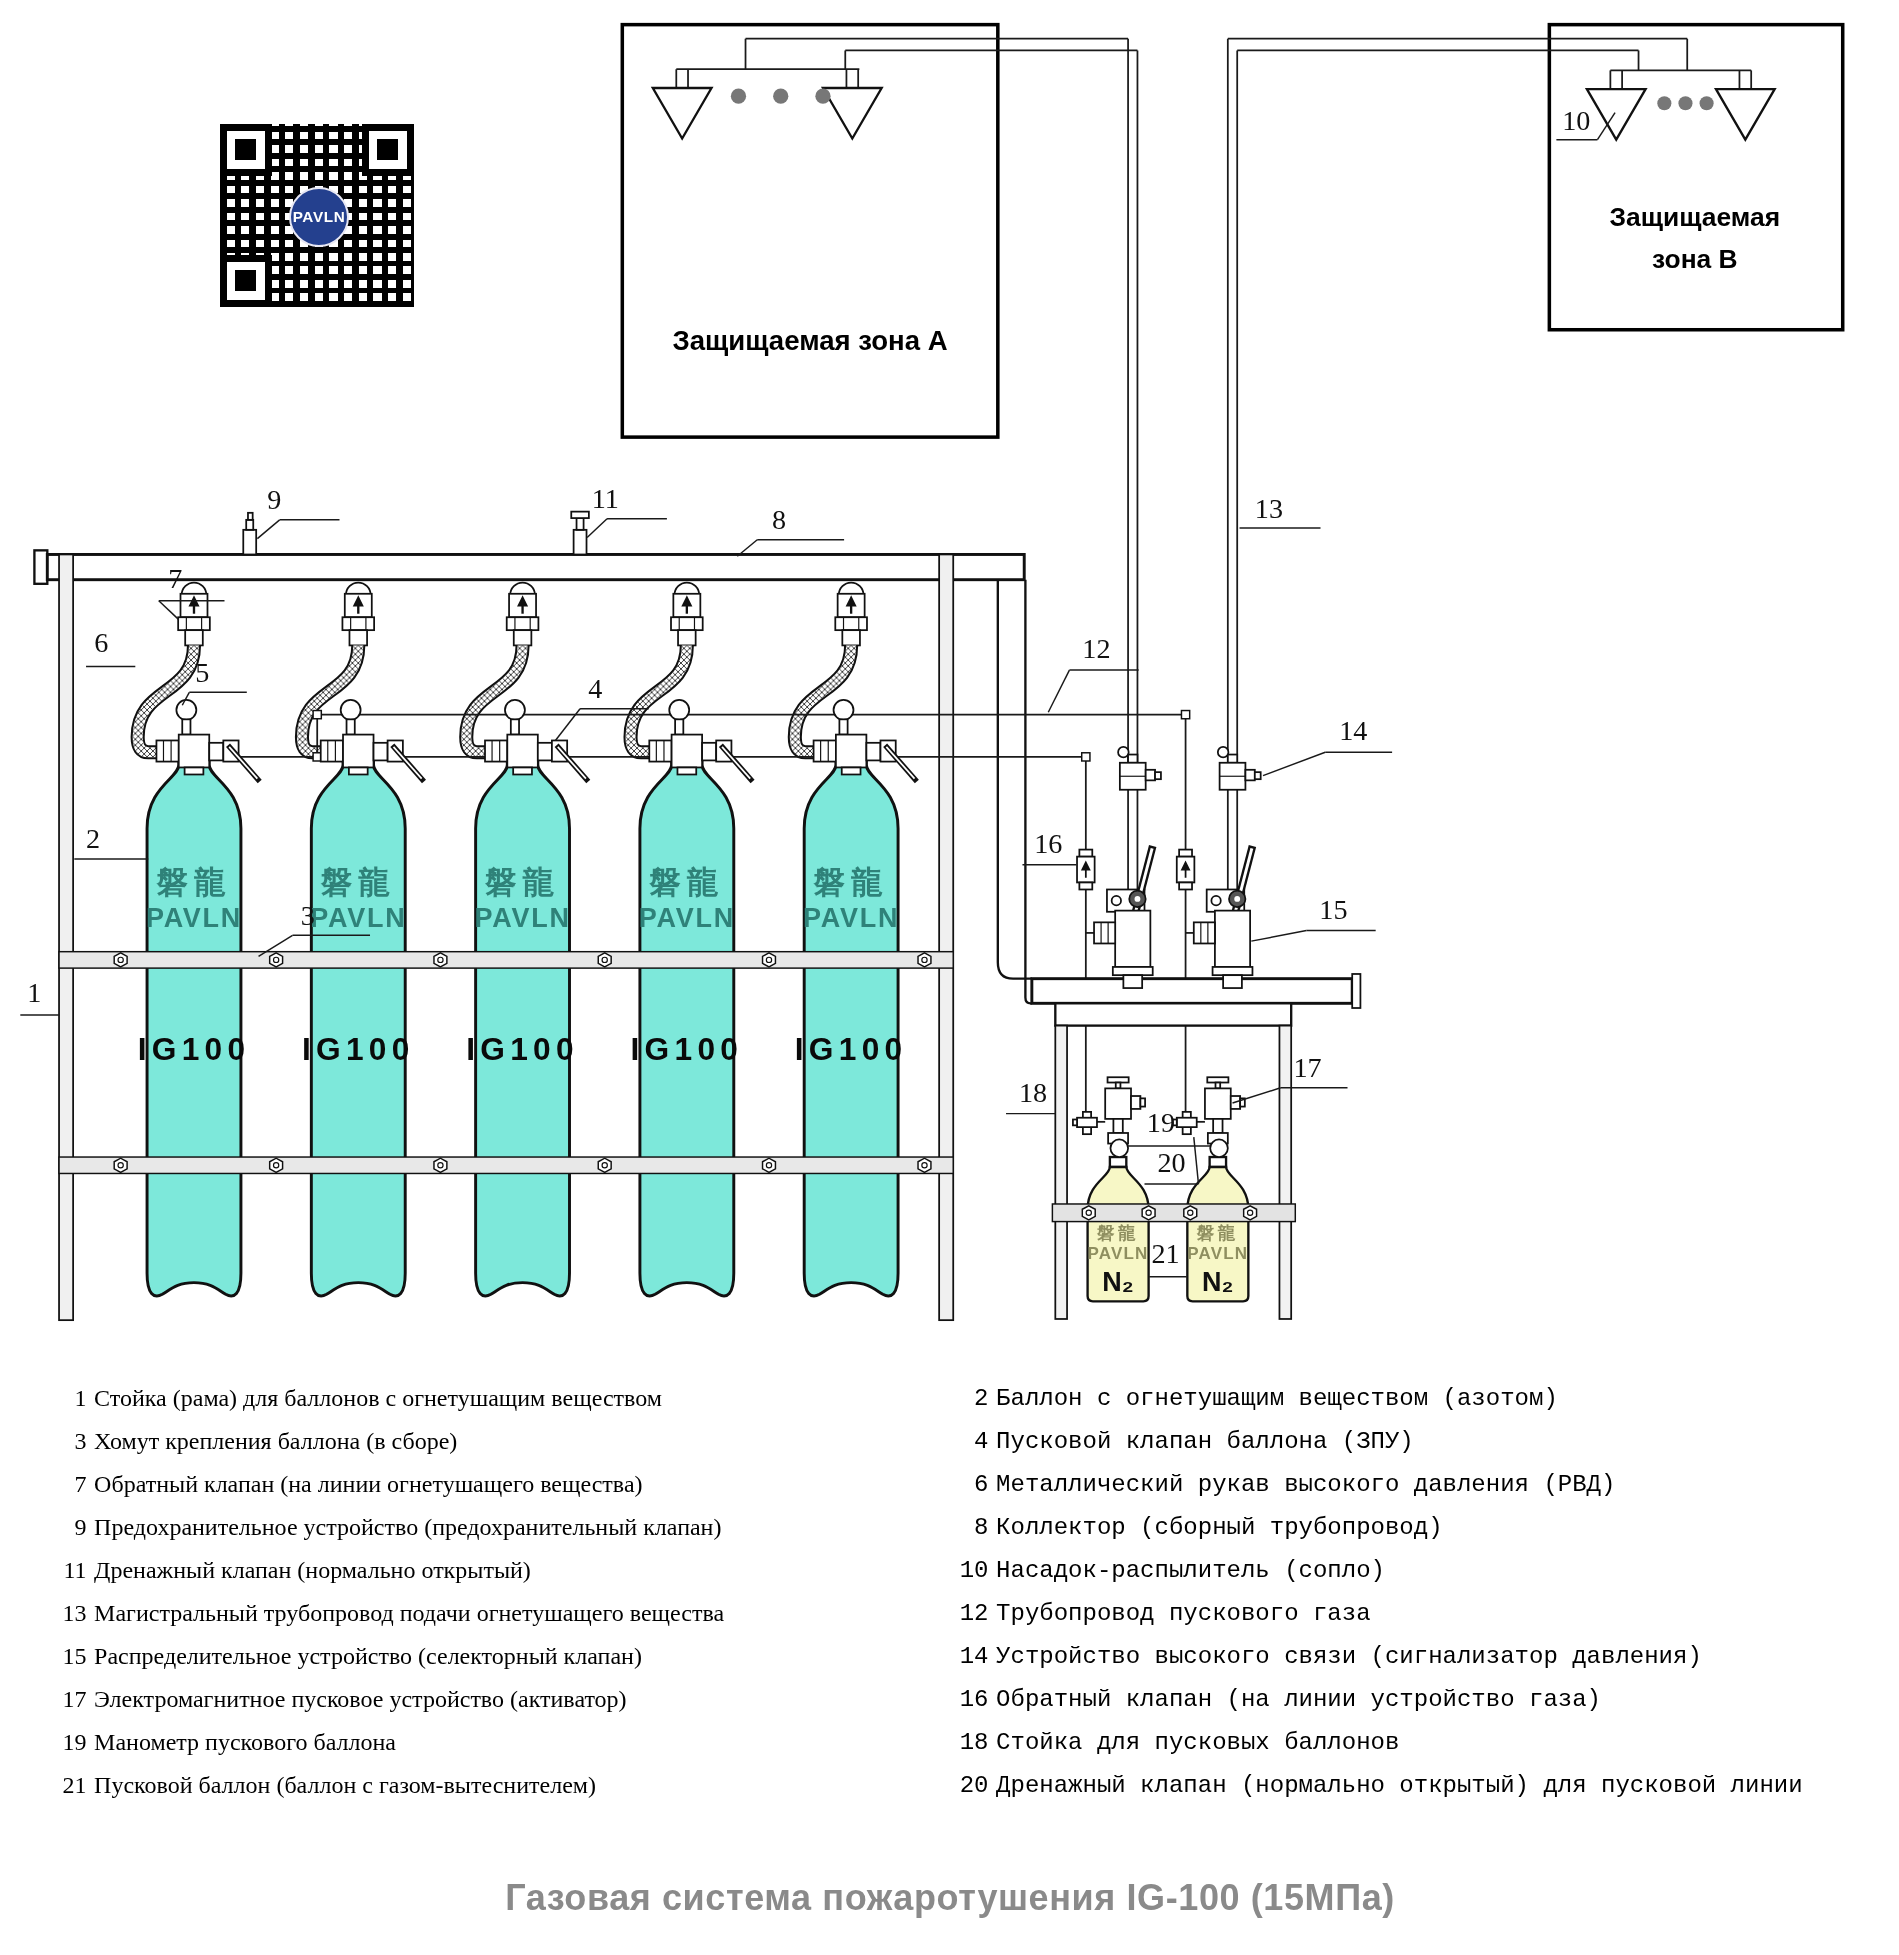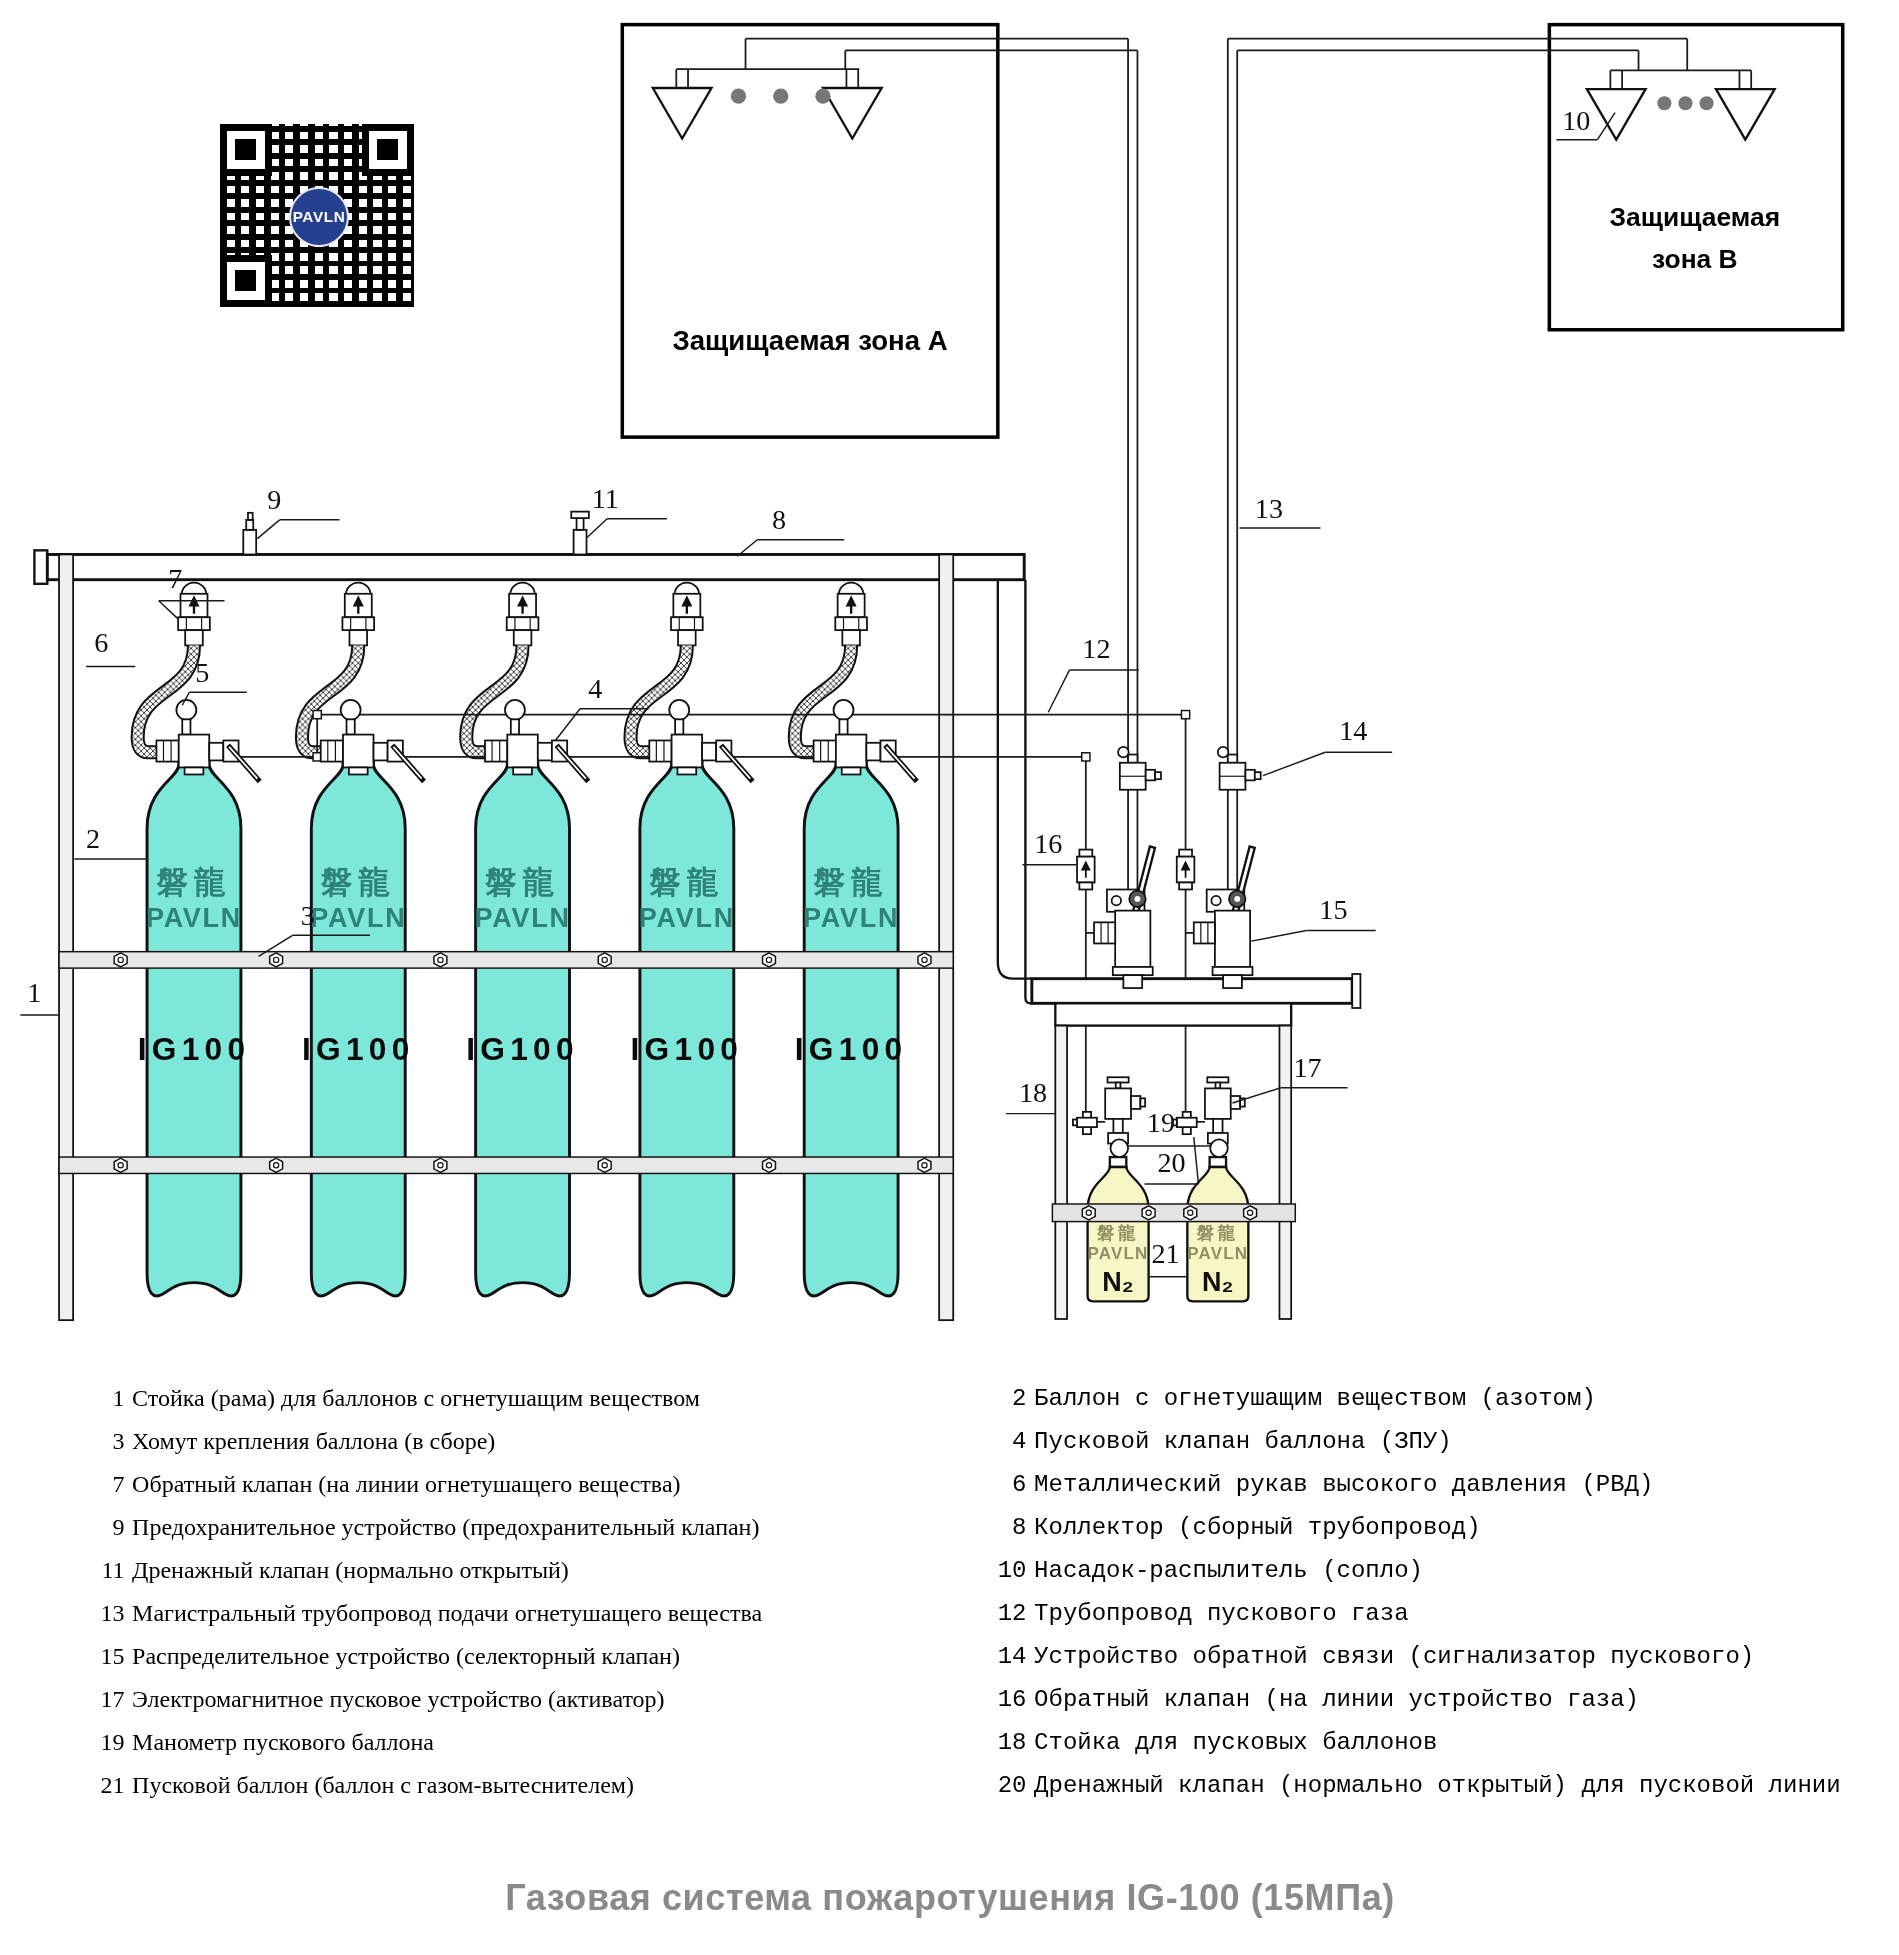--- a/index.html
+++ b/index.html
@@ -11,21 +11,21 @@
   
   #qr{position:absolute;left:220px;top:124px;width:194px;height:183px;background:
       repeating-linear-gradient(0deg,#000 0 5.9px,rgba(0,0,0,0) 5.9px 13.5px),
       repeating-linear-gradient(90deg,#000 0 6.5px,rgba(0,0,0,0) 6.5px 14.7px);}
   .finder{position:absolute;width:52px;height:52px;border:7px solid #000;background:#fff;box-sizing:border-box;}
   .finder .dot{position:absolute;left:8.2px;top:8.2px;width:21px;height:21px;background:#000;}
   #qr-logo{position:absolute;left:69px;top:63px;width:56px;height:56px;border-radius:50%;
       background:#24408e;border:2.3px solid #e8e8f4;display:flex;align-items:center;justify-content:center;
       color:#fff;font-weight:bold;font-size:15.3px;letter-spacing:0.6px;font-family:"Liberation Sans",sans-serif;}
   
-  .legend-col{position:absolute;top:1377px;font-family:"Liberation Serif",serif;font-size:24px;color:#000;margin-left:38px;}
+  .legend-col{position:absolute;top:1377px;font-family:"Liberation Serif",serif;font-size:24px;color:#000;}
   #legend-left{left:56px;width:898px;}
   #legend-right{left:958px;width:933px;font-family:Liberation Mono, monospace;}
   .legend-row{height:43px;line-height:43px;white-space:nowrap;}
   .legend-row .num{display:inline-block;width:30.5px;text-align:right;margin-right:7.6px;}
   #title{position:absolute;left:0;top:1877px;width:100%;text-align:center;
       font-size:36px;font-weight:bold;color:#8a8a8a;letter-spacing:0.6px;}
 </style>
 </head>
 <body>
 
@@ -423,21 +423,21 @@
   <div class="legend-row"><span class="num">19</span><span>Манометр пускового баллона</span></div>
   <div class="legend-row"><span class="num">21</span><span>Пусковой баллон (баллон с газом-вытеснителем)</span></div>
 </div>
 <div id="legend-right" class="legend-col">
   <div class="legend-row"><span class="num">2</span><span>Баллон с огнетушащим веществом (азотом)</span></div>
   <div class="legend-row"><span class="num">4</span><span>Пусковой клапан баллона (ЗПУ)</span></div>
   <div class="legend-row"><span class="num">6</span><span>Металлический рукав высокого давления (РВД)</span></div>
   <div class="legend-row"><span class="num">8</span><span>Коллектор (сборный трубопровод)</span></div>
   <div class="legend-row"><span class="num">10</span><span>Насадок-распылитель (сопло)</span></div>
   <div class="legend-row"><span class="num">12</span><span>Трубопровод пускового газа</span></div>
-  <div class="legend-row"><span class="num">14</span><span>Устройство обратной связи (сигнализатор пускового)</span></div>
+  <div class="legend-row"><span class="num">14</span><span>Устройство высокого связи (сигнализатор давления)</span></div>
   <div class="legend-row"><span class="num">16</span><span>Обратный клапан (на линии устройство газа)</span></div>
   <div class="legend-row"><span class="num">18</span><span>Стойка для пусковых баллонов</span></div>
   <div class="legend-row"><span class="num">20</span><span>Дренажный клапан (нормально открытый) для пусковой линии</span></div>
 </div>
 
 <div id="title">Газовая система пожаротушения IG-100 (15МПа)</div>
 
 </div>
 
 

